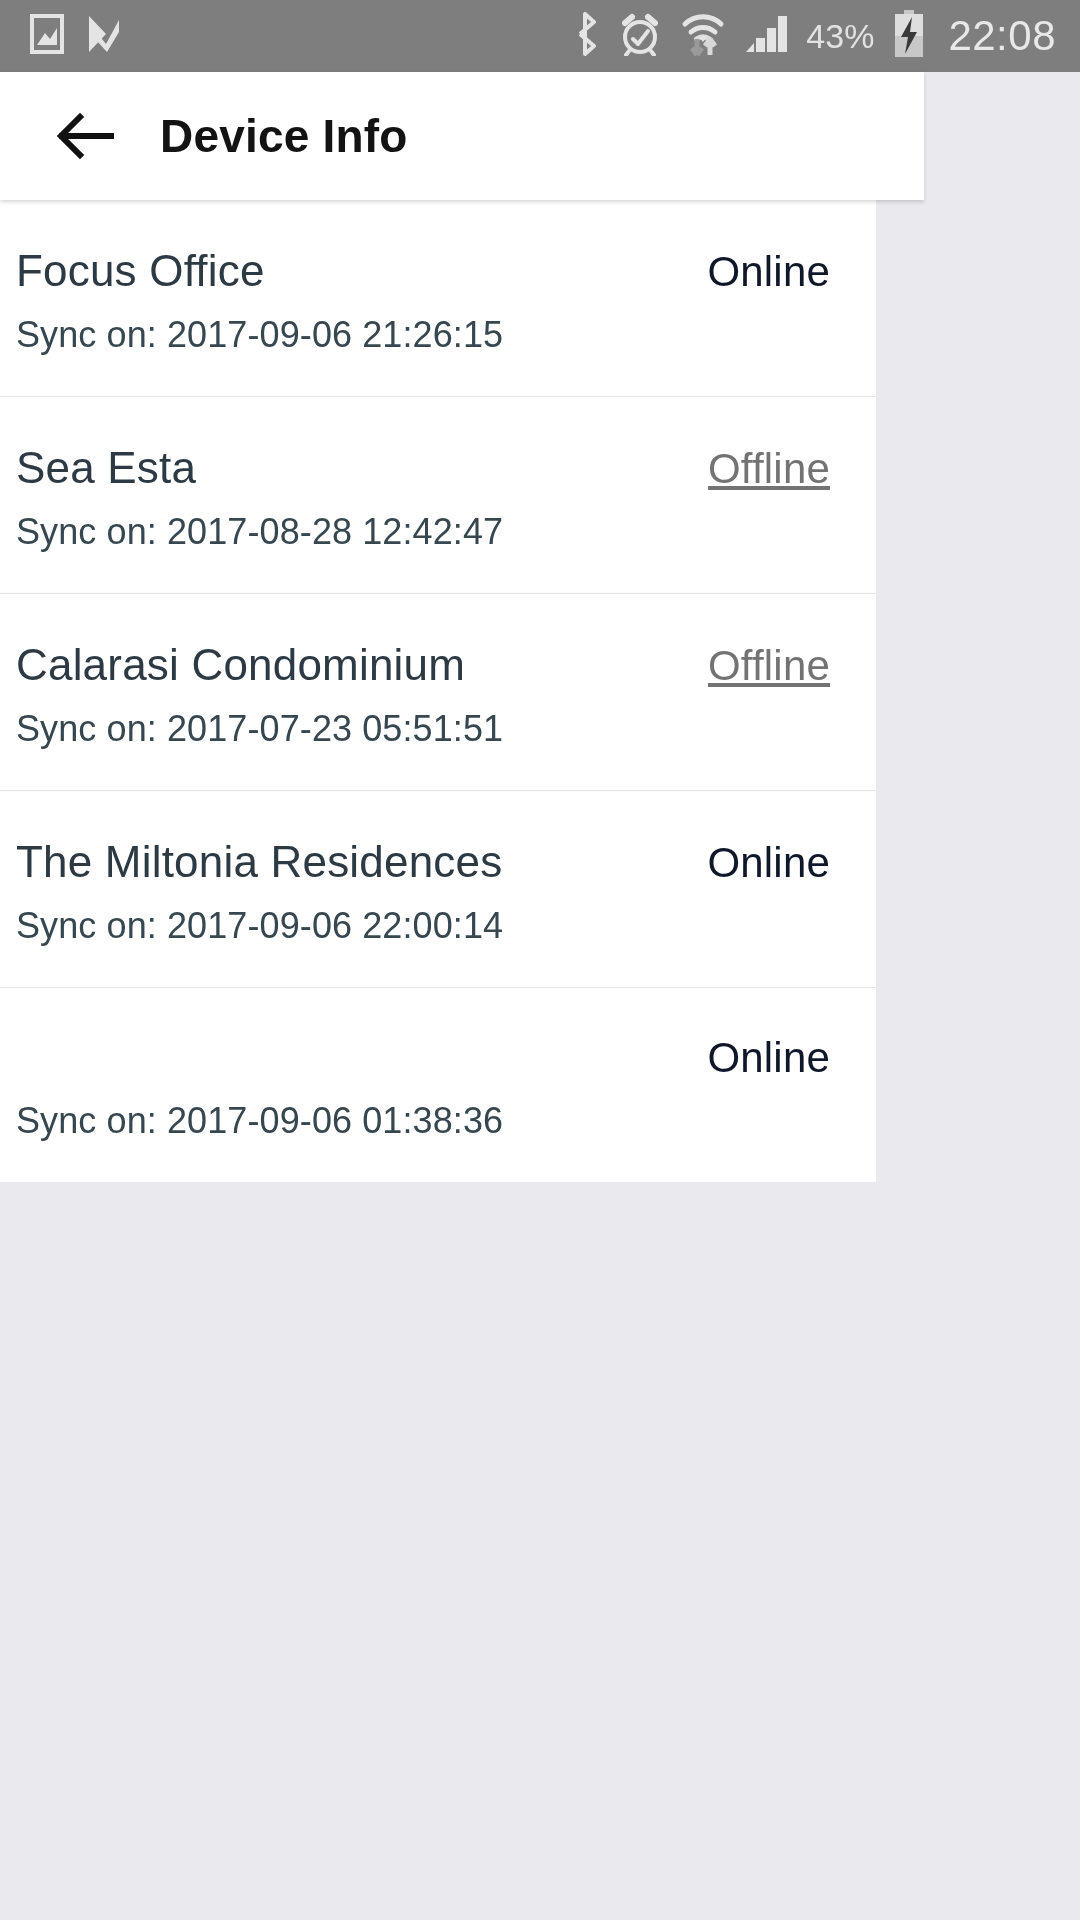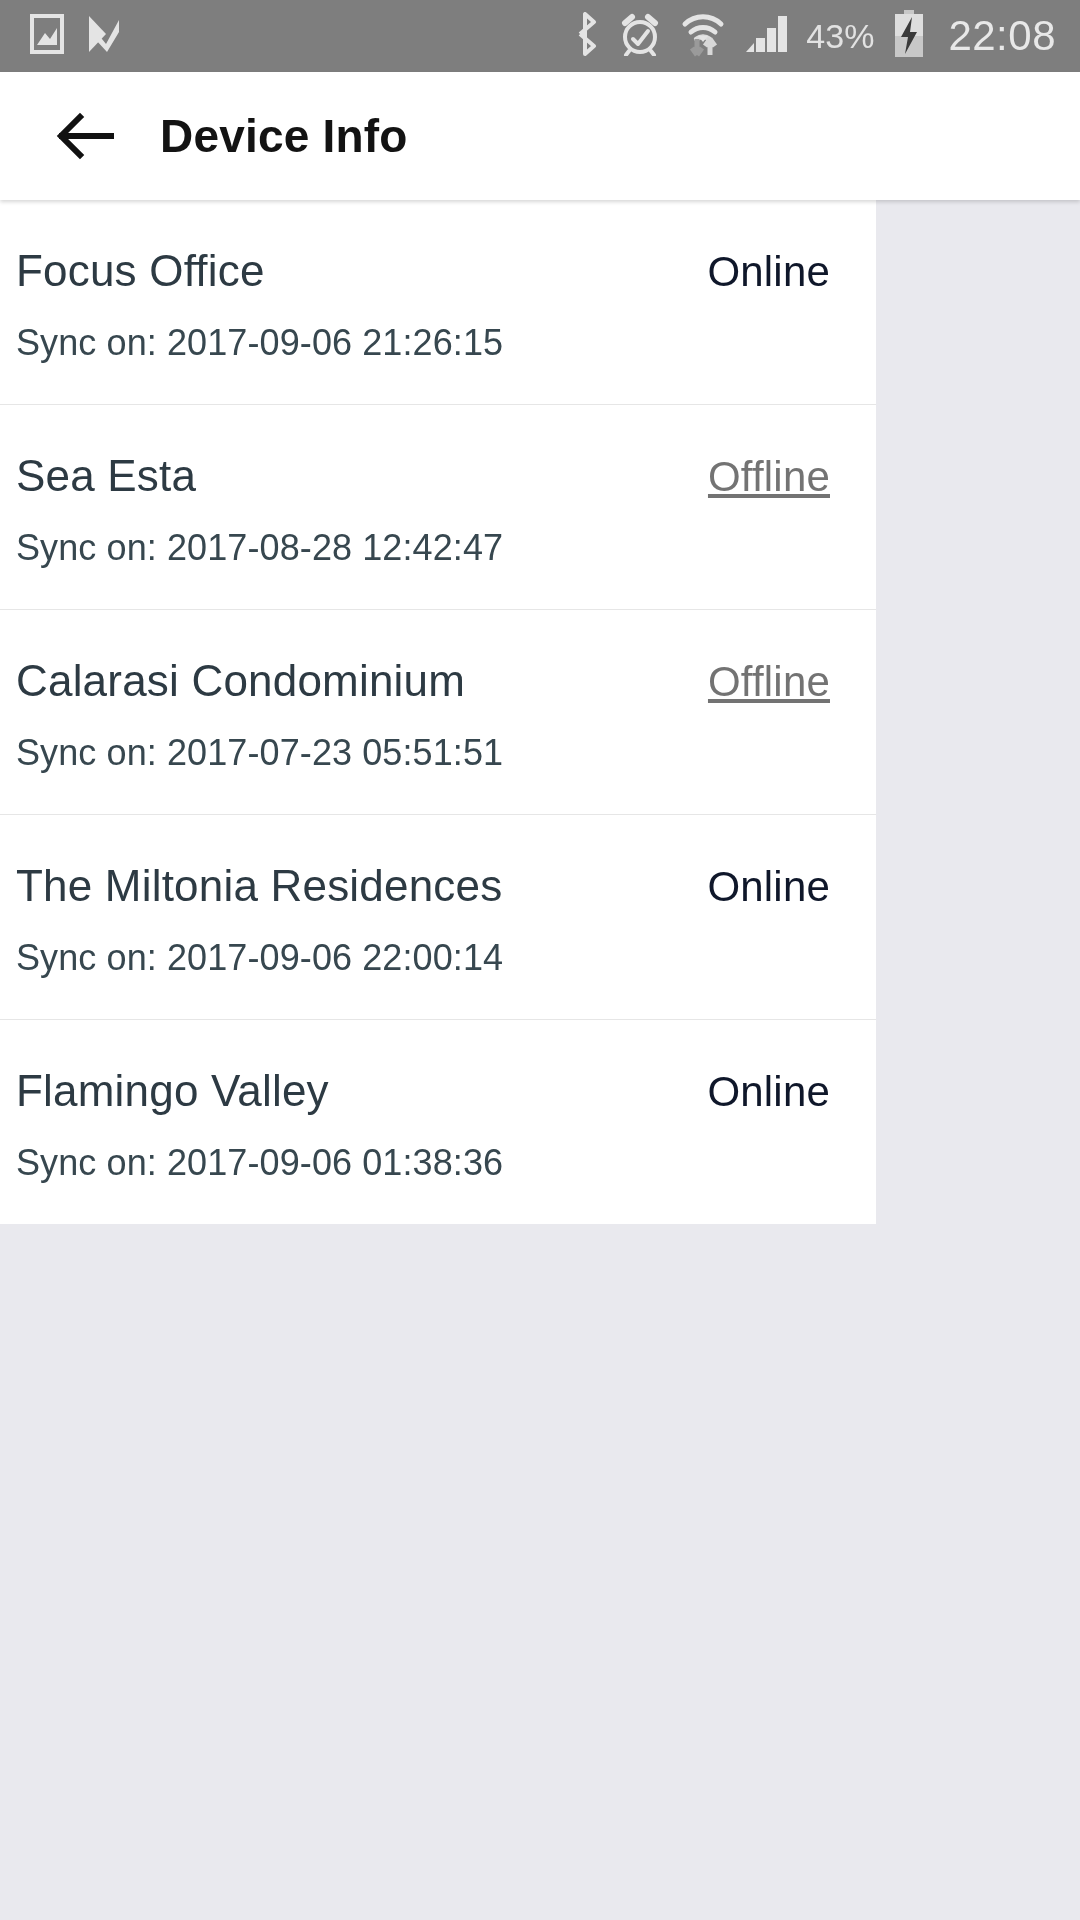--- a/index.html
+++ b/index.html
@@ -23,21 +23,21 @@
   #statusbar .right{ margin-left:auto; display:flex; align-items:center; gap:18px; }
   .sb-icon{ display:block; }
   .clock{
     font-size:42px; font-weight:400; letter-spacing:.5px;
     color:#e8e8e8; line-height:1; padding-left:4px;
   }
   .batt-pct{ font-size:34px; color:#e2e2e2; line-height:1; }
 
   
   #appbar{
-    height:128px; width:1080px; background:#ffffff;
+    height:128px; width:924px; background:#ffffff;
     display:flex; align-items:center; padding-left:48px;
     box-shadow:0 2px 4px rgba(0,0,0,.16);
     position:relative; z-index:5;
   }
   #appbar .back{ width:74px; height:74px; display:flex; align-items:center; justify-content:center; cursor:pointer; }
   #appbar .title{
     font-size:46px; font-weight:bold; color:#131313;
     margin-left:38px; letter-spacing:.2px;
   }
 
@@ -53,21 +53,21 @@
   .dev-name{
     font-size:44px; color:#2d3a43; font-weight:400;
     letter-spacing:.2px;
   }
   .dev-status{
     margin-left:auto; font-size:42px; font-weight:400; letter-spacing:.2px;
   }
   .status-online{ color:#0f172a; }
   .status-offline{ color:#737373;text-decoration:underline; }
   .dev-sync{
-    margin-top:26px; font-size:36px; color:#37474f;
+    margin-top:18px; font-size:36px; color:#37474f;
     letter-spacing:.1px;
   }
   #filler{ background:#e9e9ee; width:1080px; flex:1; }
   #screen{ display:flex; flex-direction:column; height:1920px; }
 </style>
 </head>
 <body>
 
 <div id="screen">
 
@@ -172,21 +172,20 @@
     <div class="row">
       <div class="row-top">
         <span class="dev-name">The Miltonia Residences</span>
         <span class="dev-status status-online">Online</span>
       </div>
       <div class="dev-sync">Sync on: 2017-09-06 22:00:14</div>
     </div>
 
     <div class="row">
       <div class="row-top">
-        <span class="dev-name">Flamingo Valley</span>
         <span class="dev-status status-online">Online</span>
       </div>
       <div class="dev-sync">Sync on: 2017-09-06 01:38:36</div>
     </div>
 
   </div>
 
   <div id="filler"></div>
 </div>
 

